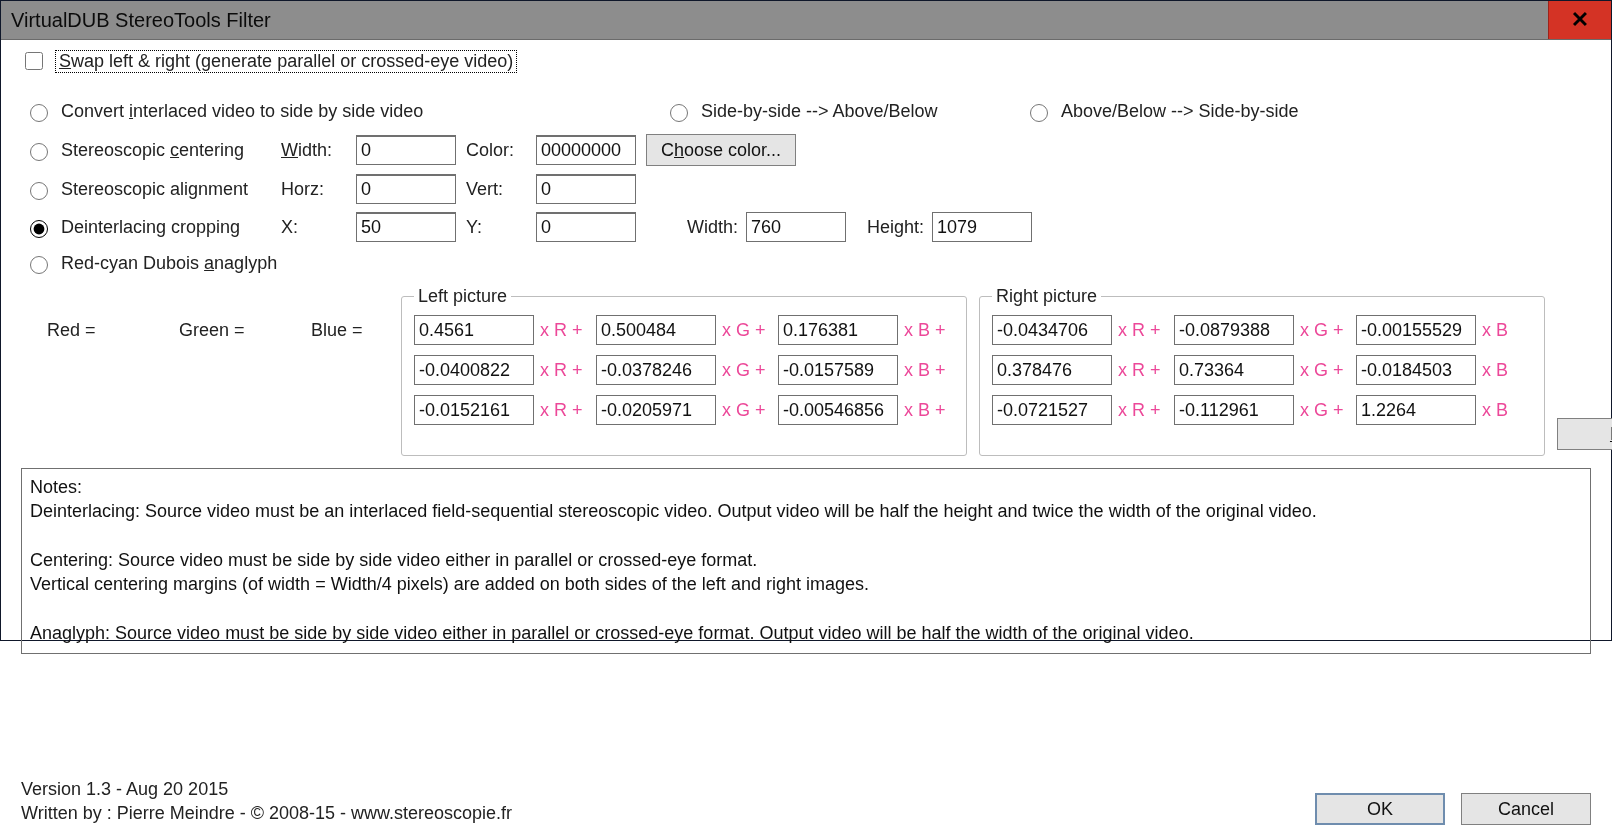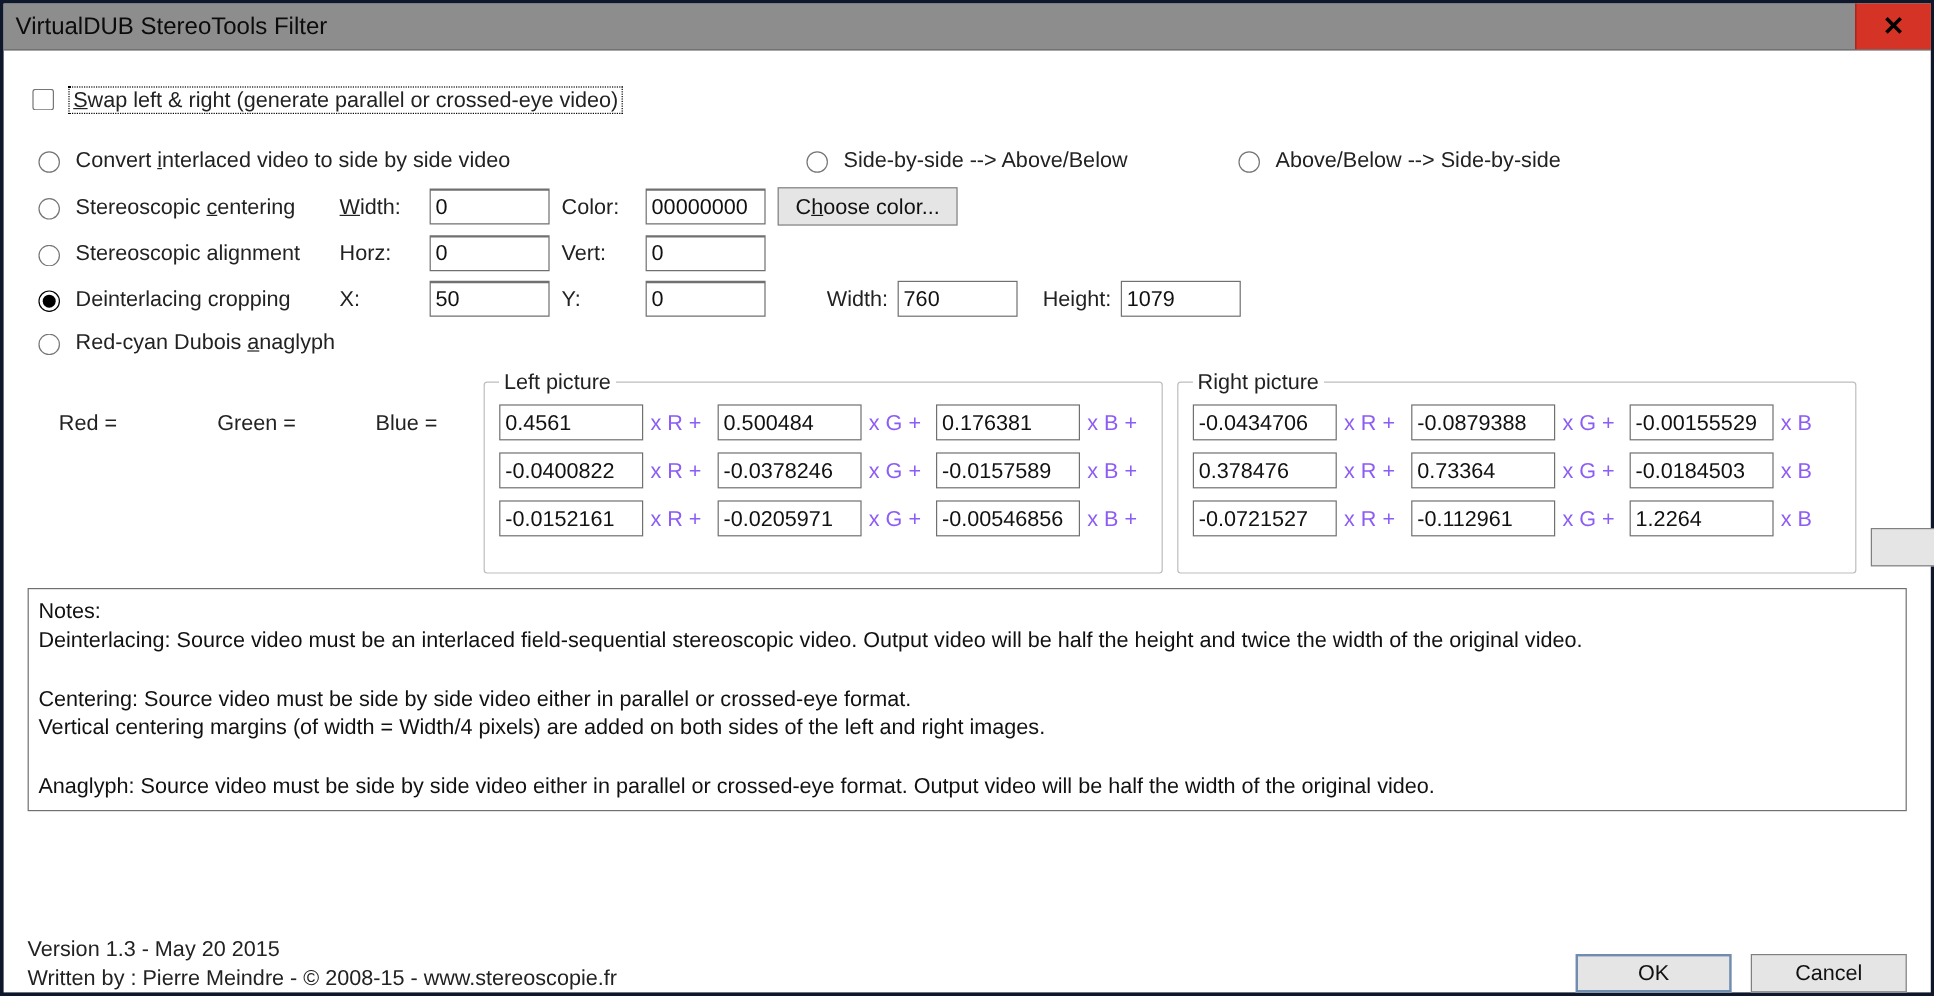--- a/index.html
+++ b/index.html
@@ -4,41 +4,41 @@
 <style>
   html, body {
     margin: 0; padding: 0;
     width: 1612px; height: 835px;
     font-family: "Segoe UI", Tahoma, Arial, sans-serif;
     font-size: 18px;
     color: #222;
     background: #fff;
     overflow: hidden;
   }
-  .window-border { box-sizing: border-box; width:1612px; height:830px; border:3px solid #0f172a; position:relative; }
+  .window-border { box-sizing: border-box; width:1612px; height:641px; border:1px solid #0f172a; position:relative; }
   .titlebar {
     height: 38px;
     background: #8d8d8d;
     display:flex; align-items:center;
     position:relative;
     border-bottom:1px solid #6b6b6b;
   }
   .titlebar-text { color:#0b0b0b; padding-left:10px; font-size:20px; }
   .close-btn {
     position:absolute; right:0; top:0;
     width:62px; height:38px;
     background:#d43325;
     display:flex; align-items:center; justify-content:center;
     color:#000; font-weight:bold; font-size:22px;
     border-left:1px solid #9e2219;
     cursor:pointer;
   }
   .content {
     position:relative;
-    padding: 24px 20px 6px 20px;
+    padding: 4px 20px 6px 20px;
     height: calc(835px - 38px - 2px);
     box-sizing:border-box;
   }
 
   .row { display:flex; align-items:center; margin-bottom:6px; min-height:34px; }
   .opt { display:flex; align-items:center; gap:10px; }
 
   input[type="checkbox"], input[type="radio"] {
     width:18px; height:18px;
     accent-color:#000;
@@ -85,21 +85,21 @@
     border:1px solid #bdbdbd;
     border-radius:3px;
     margin:0;
     padding: 8px 12px 14px 12px;
   }
   fieldset.picture legend { font-size:18px; padding:0 4px; color:#222; }
 
   .matrix-row { display:flex; align-items:center; gap:6px; margin-bottom:10px; }
   .matrix-label { width:78px; display:inline-block; padding-left:26px; }
   .matrix-cell { width:120px; }
-  .coeff-txt { display:inline-block; width:50px; color:#8b5cf6; font-size:18px; }
+  .coeff-txt { display:inline-block; width:50px; color:#ec4899; font-size:18px; }
   .left-col-labels { display:flex; flex-direction:row; justify-content:space-around; gap:28px; margin-top:34px; }
 
   .default-btn-wrap { display:flex; align-items:flex-end; padding-bottom:6px; }
 
   .notes-box {
     border:1px solid #707070;
     margin-top:12px;
     padding:6px 8px 8px 8px;
     min-height:156px;
     white-space:pre-wrap;
@@ -298,21 +298,21 @@
     <div class="notes-box"><span>Notes:</span>
 <span>Deinterlacing: Source video must be an interlaced field-sequential stereoscopic video. Output video will be half the height and twice the width of the original video.</span>
 
 <span>Centering: Source video must be side by side video either in parallel or crossed-eye format.</span>
 <span>Vertical centering margins (of width = Width/4 pixels) are added on both sides of the left and right images.</span>
 
 <span>Anaglyph: Source video must be side by side video either in parallel or crossed-eye format. Output video will be half the width of the original video.</span></div>
 
     <div class="footer">
       <div class="footer-left">
-        <div>Version 1.3 - May 20 2015</div>
+        <div>Version 1.3 - Aug 20 2015</div>
         <div>Written by : Pierre Meindre - © 2008-15 - www.stereoscopie.fr</div>
       </div>
       <div class="footer-right">
         <button class="btn ok-btn">OK</button>
         <button class="btn">Cancel</button>
       </div>
     </div>
 
   </div>
 </div>

